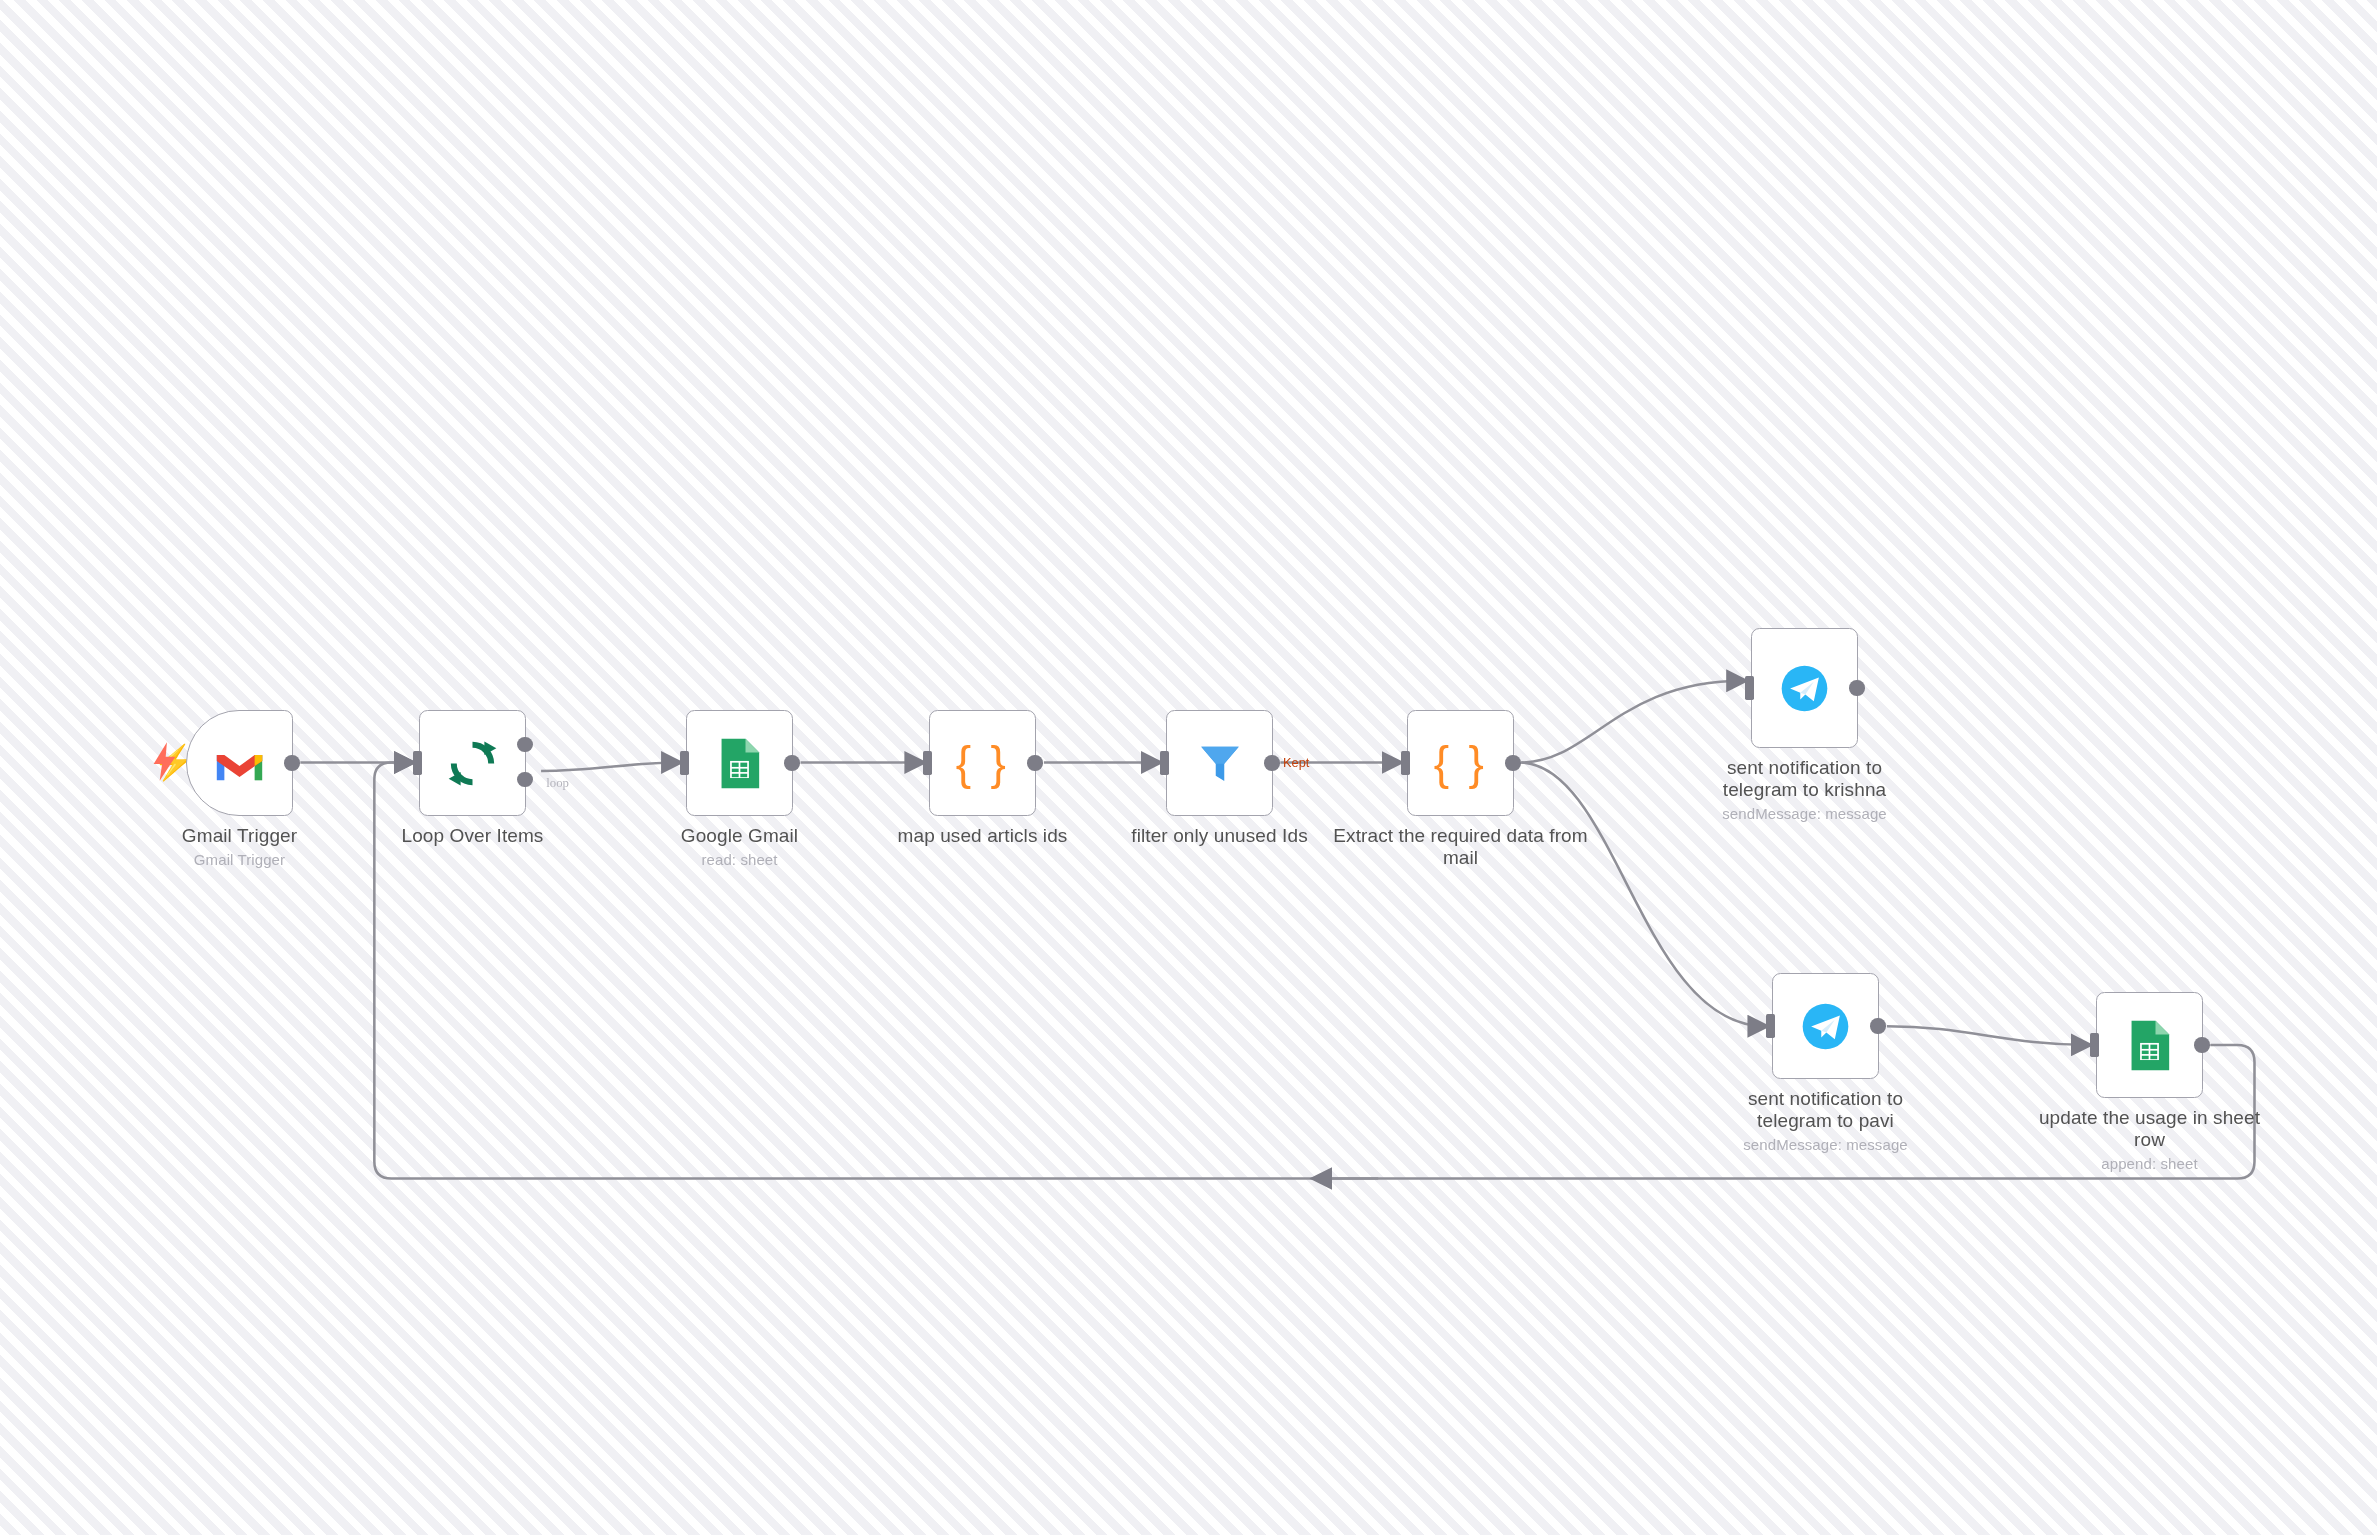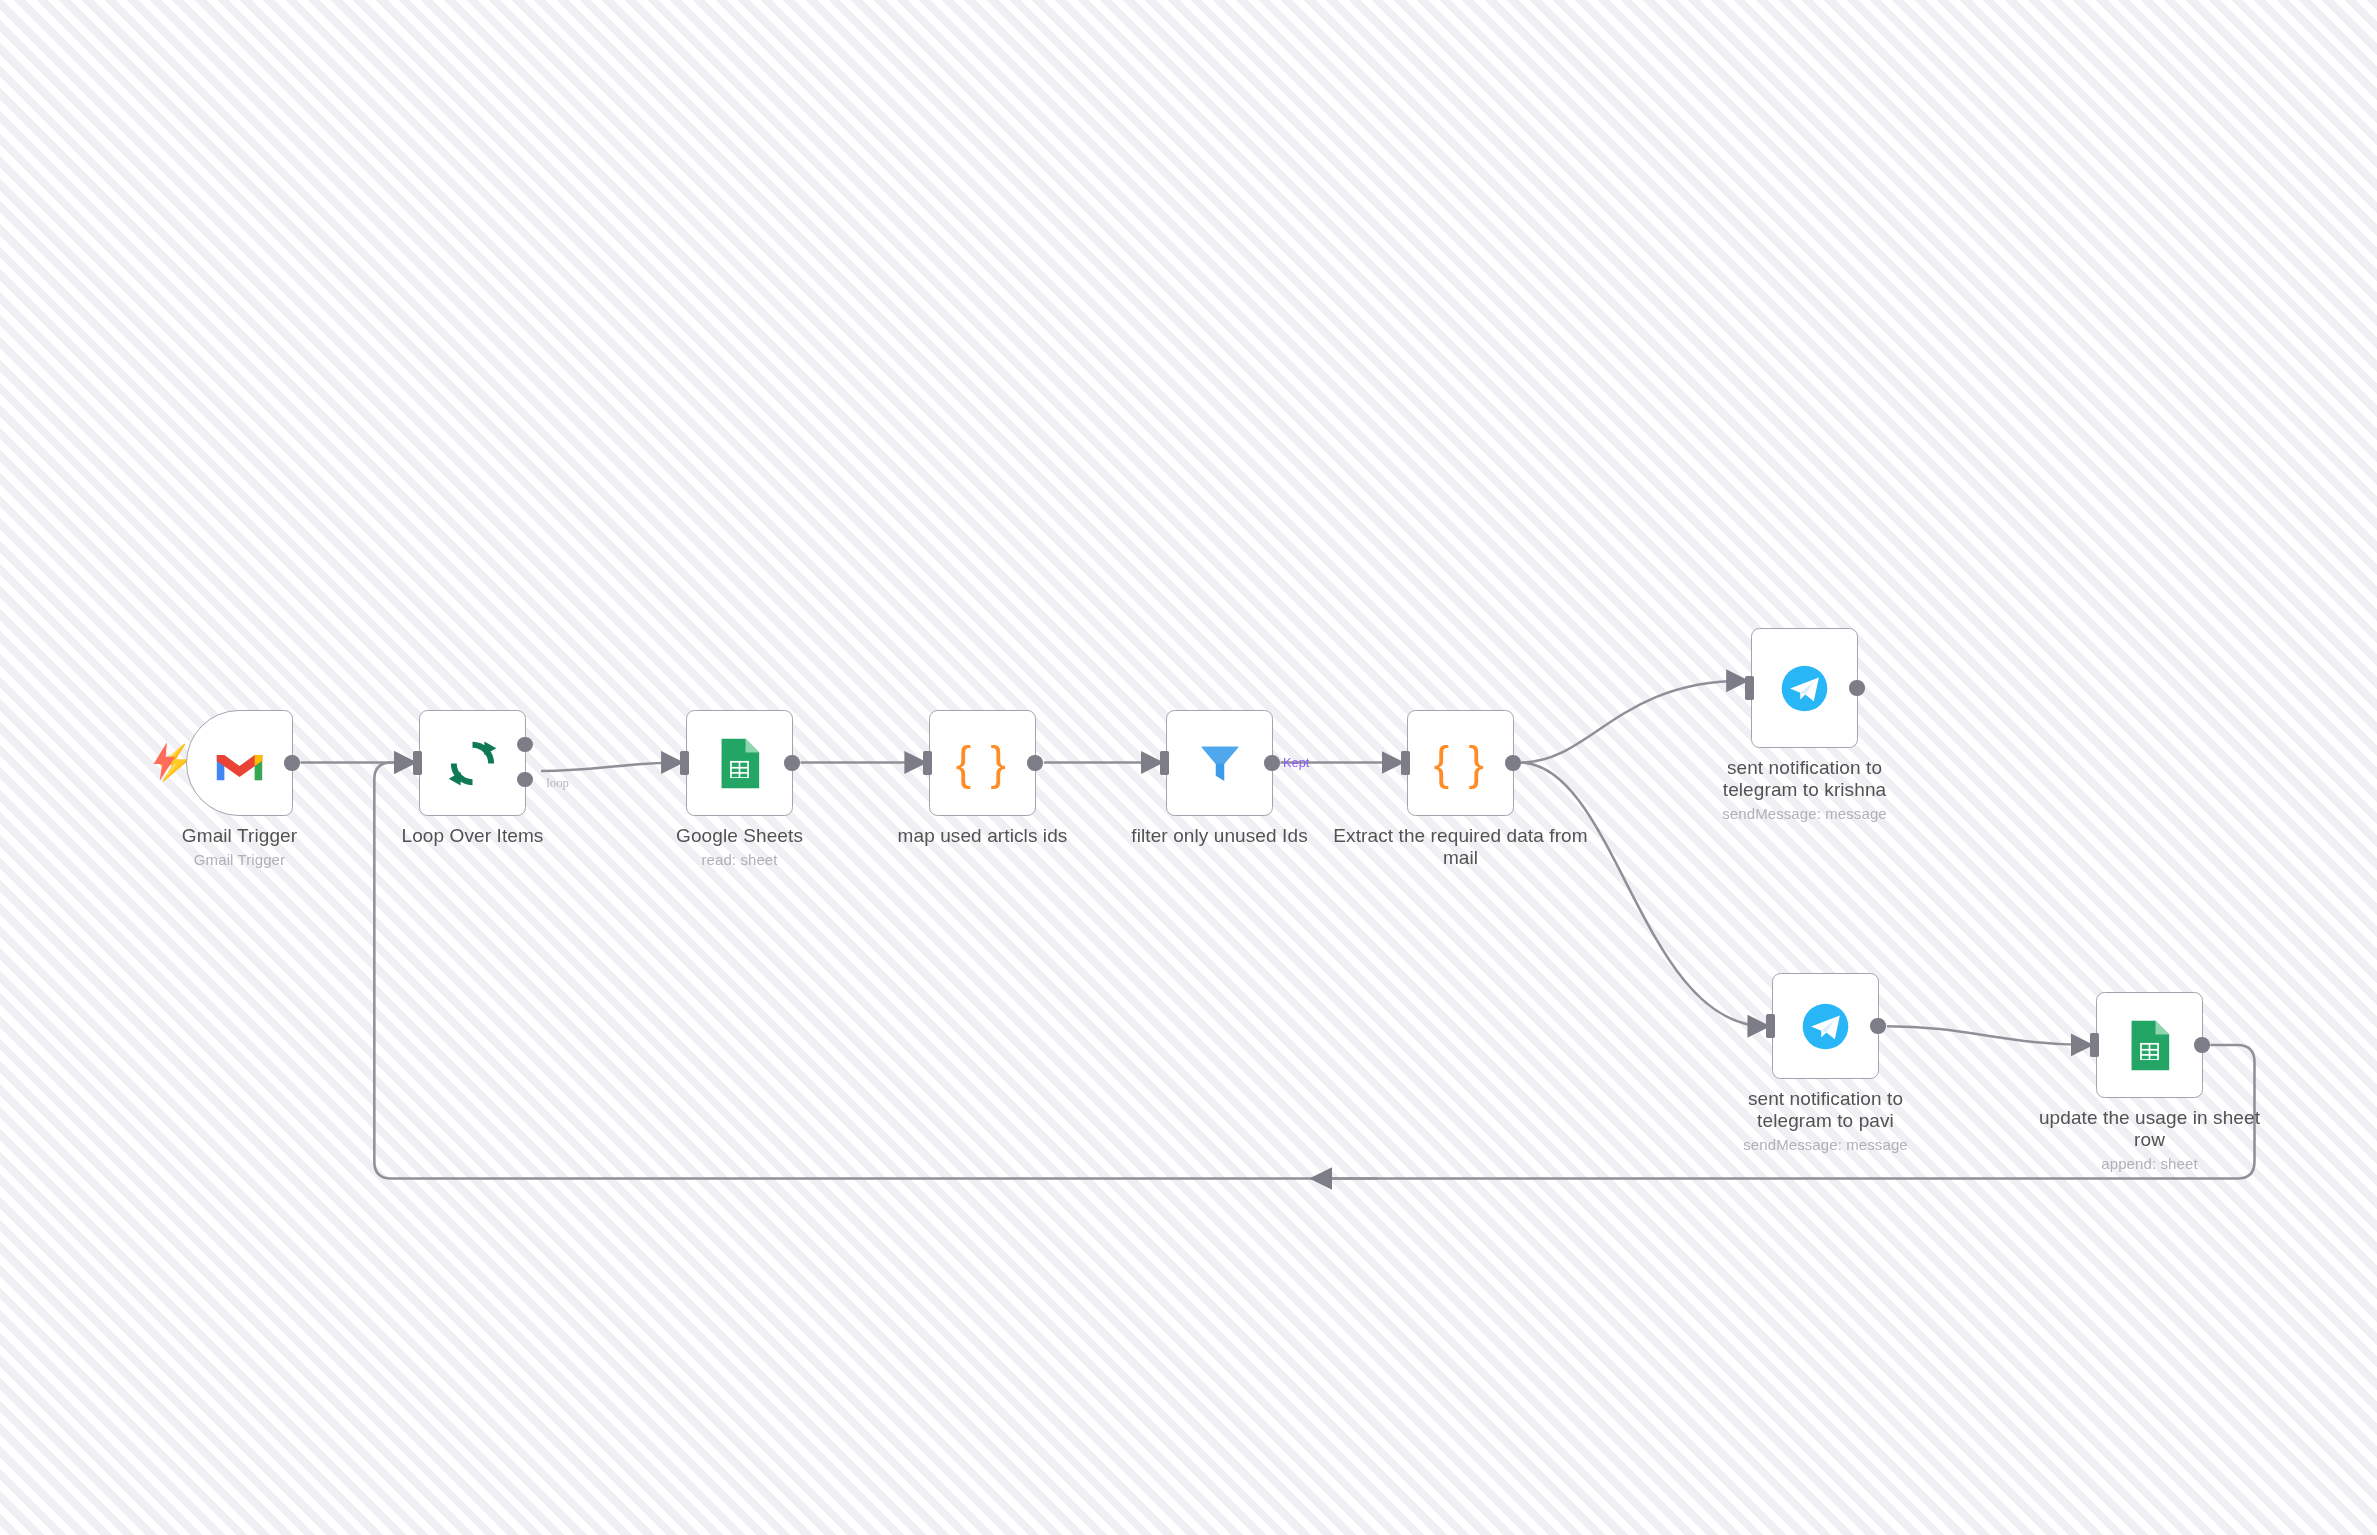--- a/index.html
+++ b/index.html
@@ -115,21 +115,21 @@
   }
   .bolt {
     position: absolute;
     font-size: 34px;
     line-height: 34px;
     color: #ff6d5a;
   }
   .edge-label {
     position: absolute;
     font-size: 12.8px;
-    color: #8b5cf6;
+    color: #c2410c;
     background: transparent;
     white-space: nowrap;
   }
   
   .gmail-m { width: 49px; height: 37px; }
   .sheets { width: 43px; height: 53px; }
   .tg { width: 49px; height: 49px; }
   .braces {
     font-size: 46px;
     line-height: 46px;
@@ -241,21 +241,21 @@
         <rect x="16" y="30" width="8" height="5" fill="#23a566"></rect>
         <rect x="26" y="30" width="8" height="5" fill="#23a566"></rect>
         <rect x="16" y="37" width="8" height="4" fill="#23a566"></rect>
         <rect x="26" y="37" width="8" height="4" fill="#23a566"></rect>
         <rect x="16" y="43" width="8" height="4" fill="#23a566"></rect>
         <rect x="26" y="43" width="8" height="4" fill="#23a566"></rect>
       </svg>
     </span>
     <span class="port out-right"></span>
     <div class="node-labels">
-      <div class="node-title">Google Sheets</div>
+      <div class="node-title">Google Gmail</div>
       <div class="node-subtitle">read: sheet</div>
     </div>
   </div>
 
   <div class="node" style="left:929px; top:710px; width:107px; height:106px;">
     <span class="in-stub"></span>
     <span class="node-icon">
       <span class="braces">{&nbsp;}</span>
     </span>
     <span class="port out-right"></span>

